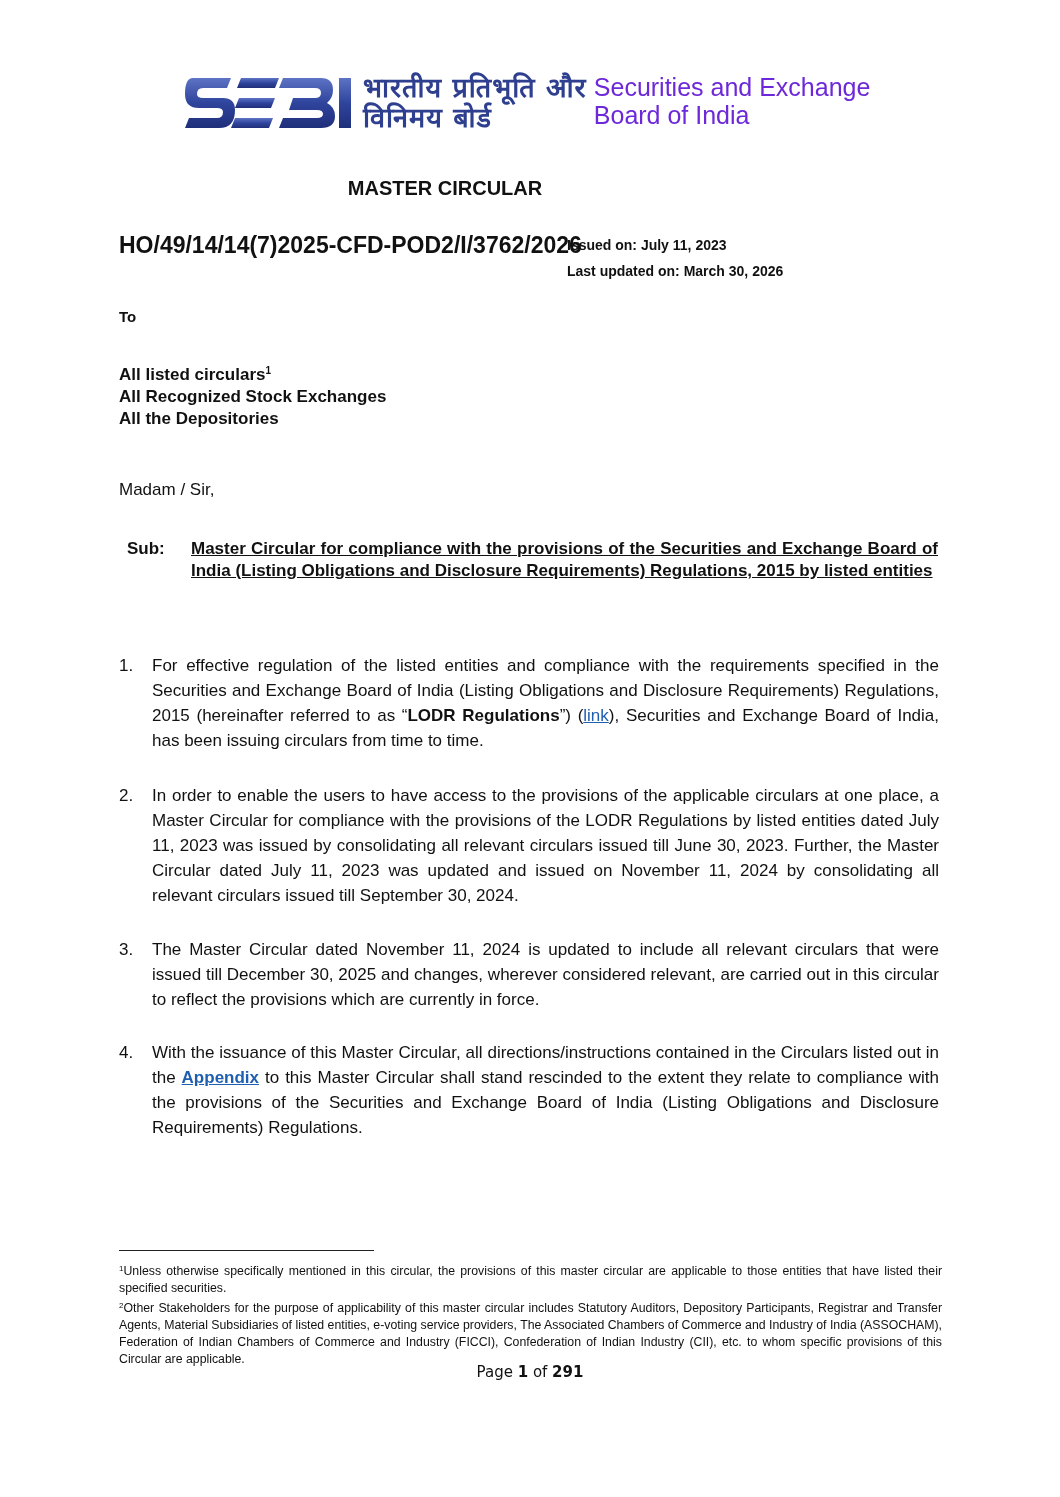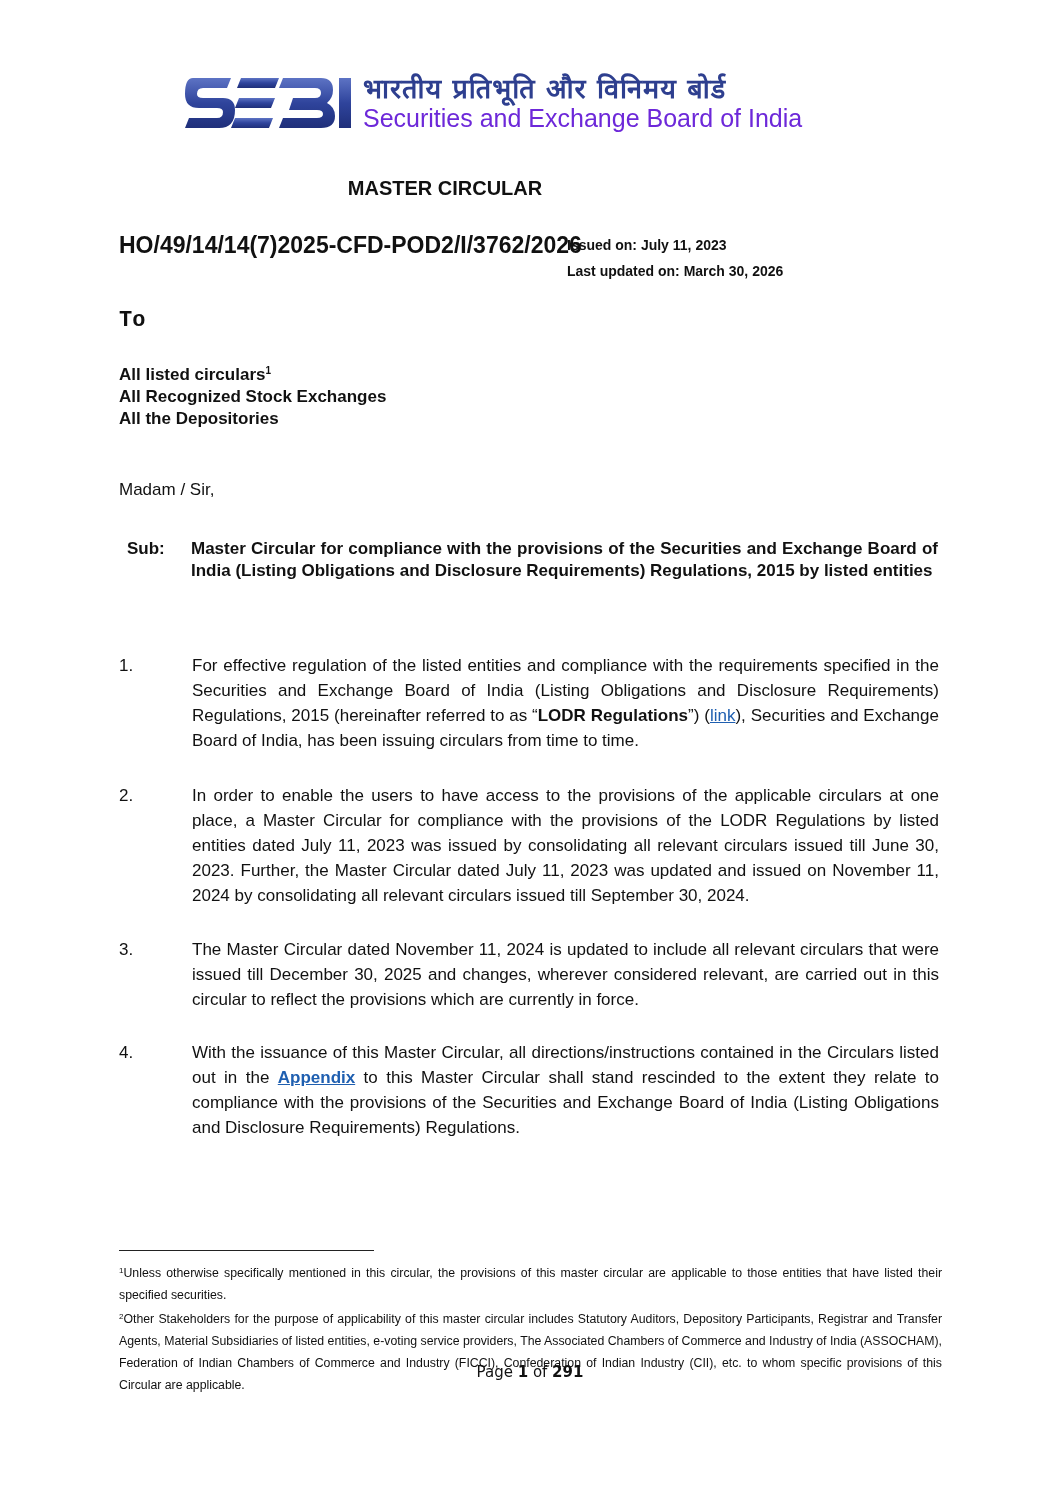--- a/index.html
+++ b/index.html
@@ -1,45 +1,45 @@
 <!DOCTYPE html>
 <html><head>
 <meta charset="utf-8">
 <style>
   html, body { margin: 0; padding: 0; background: #ffffff; }
   body { width: 1060px; height: 1497px; position: relative; overflow: hidden; color: #111; font-family: "Liberation Sans", sans-serif; }
 
   .logo { position: absolute; left: 183px; top: 72px; width: 690px; height: 62px; display: flex; align-items: center; }
   .logo-mark { width: 170px; height: 58px; position: relative; }
-  .logo-text { margin-left: 10px; display: flex; flex-direction: column; justify-content: flex-end; }
+  .logo-text { margin-left: 10px; display: flex; flex-direction: row; justify-content: flex-end; }
   .logo-hindi { color: #2e3f8f; font-family: "DejaVu Sans", sans-serif; font-size: 27px; font-weight: bold; letter-spacing: 1px; line-height: 30px; }
   .logo-eng { color: #6d28d9; font-family: "Liberation Sans", sans-serif; font-size: 25px; line-height: 28px; }
 
   .title { position: absolute; left: 0; width: 890px; top: 177px; text-align: center; font-weight: bold; font-size: 20px; }
 
   .ref { position: absolute; left: 119px; top: 232px; font-weight: bold; font-size: 23px; }
   .issued { position: absolute; left: 567px; top: 232px; font-weight: bold; font-size: 14px; line-height: 26px; }
 
-  .to { position: absolute; left: 119px; top: 308px; font-weight: bold; font-size: 22px; font-family: Liberation Mono, monospace; }
+  .to { position: absolute; left: 119px; top: 308px; font-weight: bold; font-size: 15px; }
   .addressees { position: absolute; left: 119px; top: 360px; font-weight: bold; font-size: 17px; line-height: 22px; }
   .addressees sup { font-size: 10px; vertical-align: 6px; }
   .salutation { position: absolute; left: 119px; top: 480px; font-size: 17px; }
 
   .sub { position: absolute; left: 127px; top: 538px; width: 811px; font-weight: bold; font-size: 17px; line-height: 22px; display: flex; }
   .sub-label { width: 64px; flex-shrink: 0; }
-  .sub-text { text-align: justify; width: 747px; }
+  .sub-text { text-align: justify; width: 747px; text-decoration: underline; }
 
   .para { position: absolute; left: 119px; width: 820px; font-size: 17px; line-height: 25px; display: flex; }
   .para-num { width: 33px; flex-shrink: 0; }
-  .para-text { text-align: justify; width: 787px; margin-left: 40px; }
+  .para-text { text-align: justify; width: 787px; }
   .link { color: #1f5fb0; text-decoration: underline; }
   .link-bold { color: #1f5fb0; text-decoration: underline; font-weight: bold; }
 
   .fn-rule { position: absolute; left: 119px; top: 1250px; width: 255px; height: 1px; background: #222; }
-  .footnotes { position: absolute; left: 119px; top: 1260px; width: 823px; font-size: 12.3px; line-height: 22px; text-align: justify; }
+  .footnotes { position: absolute; left: 119px; top: 1260px; width: 823px; font-size: 12.3px; line-height: 17px; text-align: justify; }
   .footnotes sup { font-size: 8px; vertical-align: 4px; }
   .page-no { position: absolute; left: 0; width: 1060px; top: 1363px; text-align: center; font-size: 15px; font-family: "DejaVu Sans", sans-serif; }
 </style>
 </head>
 <body>
 
 <div class="logo">
   <div class="logo-mark">
     <svg width="170" height="58" viewBox="0 0 170 58">
       <defs>

